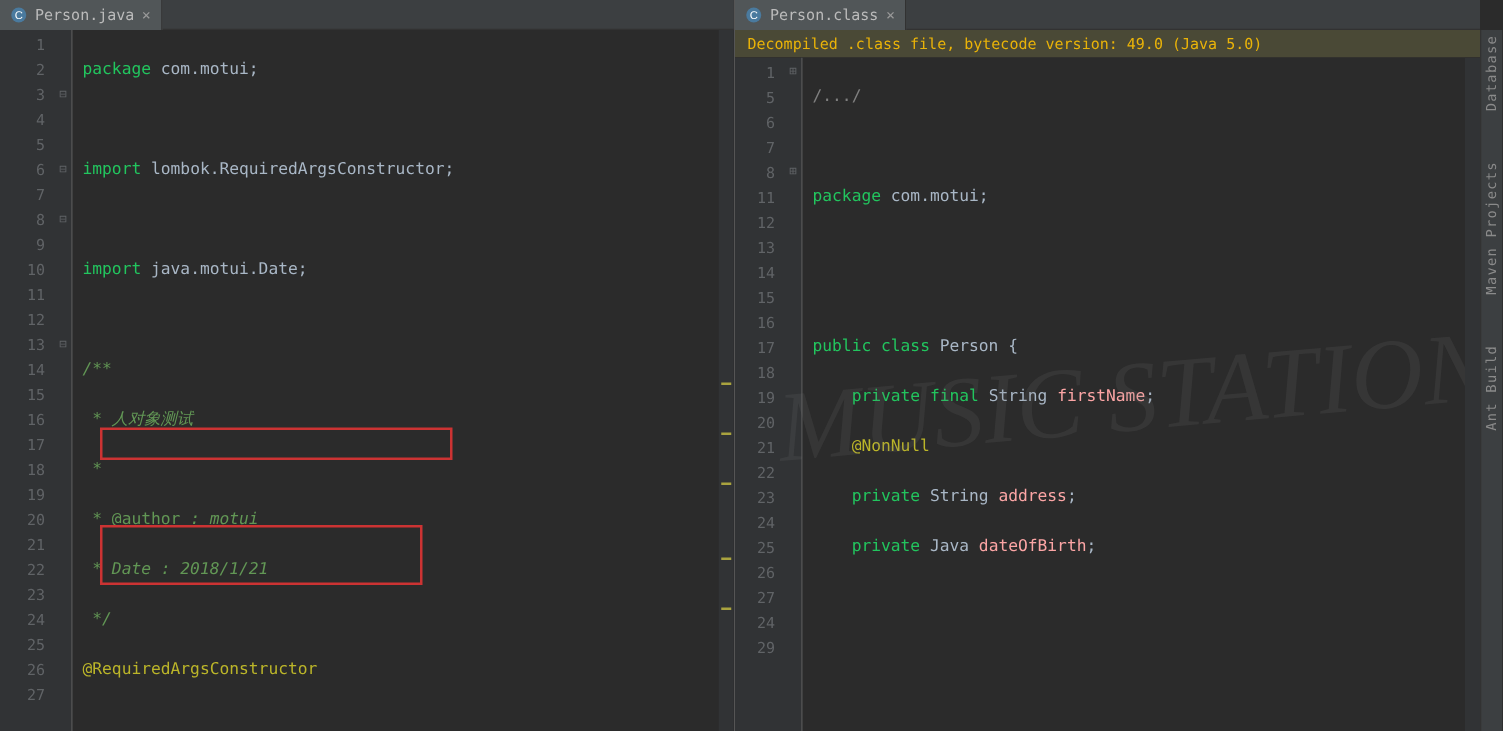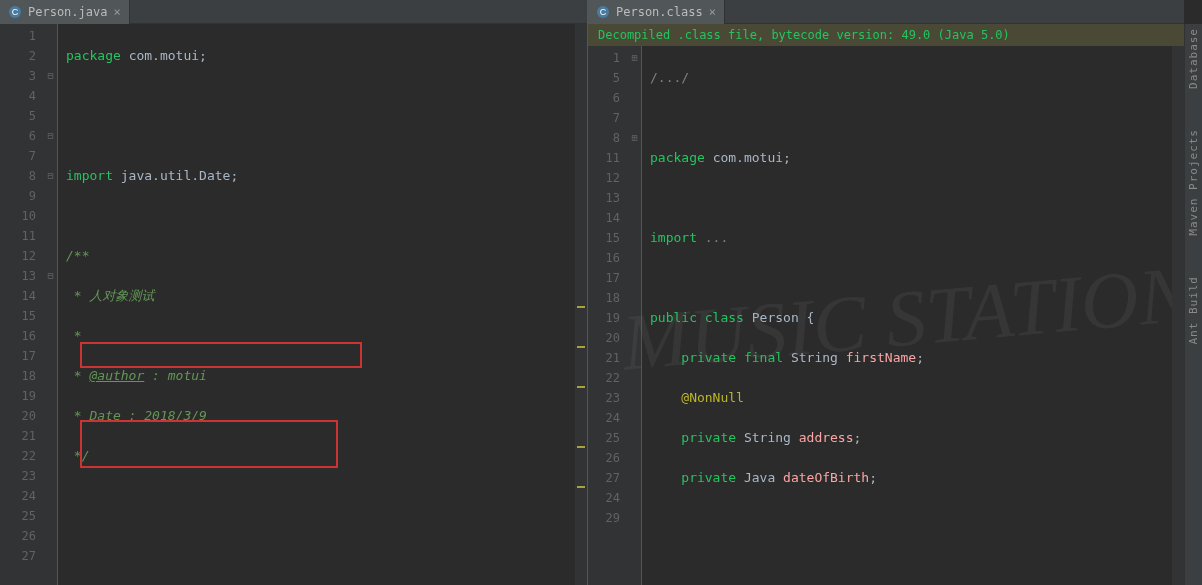--- a/index.html
+++ b/index.html
@@ -48,21 +48,21 @@
 }
 .tab-icon svg { width: 14px; height: 14px; }
 .tab-close {
   color: #999;
   font-size: 12px;
   cursor: pointer;
 }
 .notice-bar {
   height: 22px;
   background: #4a4936;
-  color: #22c55e;
+  color: #eab308;
   font-size: 12px;
   display: flex;
   align-items: center;
   padding: 0 10px;
 }
 .editor {
   flex: 1;
   display: flex;
   background: #2b2b2b;
   position: relative;
@@ -93,21 +93,21 @@
 }
 .code {
   flex: 1;
   padding: 2px 0 0 8px;
   line-height: 20px;
   white-space: pre;
   position: relative;
 }
 .tok-kw { color: #22c55e; }
 .tok-doc { color: #629755; font-style: italic; }
-.tok-doctag { color: #629755; font-style: italic; text-decoration: underline; }
+.tok-doctag { color: #629755; text-decoration: underline; }
 .tok-comment { color: #808080; }
 .tok-anno { color: #bbb529; }
 .tok-field { color: #fca5a5; }
 .tok-default { color: #a9b7c6; }
 .red-box {
   position: absolute;
   border: 2px solid #cc3333;
   pointer-events: none;
 }
 .marker-col {
@@ -227,29 +227,31 @@
         <div>&nbsp;</div>
         <div>&nbsp;</div>
         <div>&nbsp;</div>
         <div>&nbsp;</div>
         <div>&nbsp;</div>
         <div>&nbsp;</div>
     </div>
     <div class="code">
 <div><span class="tok-kw">package</span> <span class="tok-default">com.motui</span><span>;</span></div>
 <div>&nbsp;</div>
-<div>&nbsp;</div>
-<div><span class="tok-kw">import</span> <span class="tok-default">java.util.Date</span><span>;</span></div>
+<div><span class="tok-kw">import</span> <span class="tok-default">lombok.RequiredArgsConstructor</span><span>;</span></div>
+<div>&nbsp;</div>
+<div><span class="tok-kw">import</span> <span class="tok-default">java.motui.Date</span><span>;</span></div>
 <div>&nbsp;</div>
 <div><span class="tok-doc">/**</span></div>
 <div><span class="tok-doc"> * 人对象测试</span></div>
 <div><span class="tok-doc"> *</span></div>
 <div><span class="tok-doc"> * </span><span class="tok-doctag">@author</span><span class="tok-doc"> : motui</span></div>
-<div><span class="tok-doc"> * Date : 2018/3/9</span></div>
+<div><span class="tok-doc"> * Date : 2018/1/21</span></div>
 <div><span class="tok-doc"> */</span></div>
+<div><span class="tok-anno">@RequiredArgsConstructor</span></div>
 
 
 
 
 
 
 
 
 
 
@@ -338,21 +340,20 @@
         <div>&nbsp;</div>
         <div>&nbsp;</div>
         <div>&nbsp;</div>
         <div>&nbsp;</div>
     </div>
     <div class="code">
 <div><span class="tok-comment">/.../</span></div>
 <div>&nbsp;</div>
 <div><span class="tok-kw">package</span> <span>com.motui</span><span>;</span></div>
 <div>&nbsp;</div>
-<div><span class="tok-kw">import</span> <span class="tok-comment">...</span></div>
 <div>&nbsp;</div>
 <div><span class="tok-kw">public</span> <span class="tok-kw">class</span> <span>Person</span> <span>{</span></div>
 <div>    <span class="tok-kw">private</span> <span class="tok-kw">final</span> <span>String</span> <span class="tok-field">firstName</span><span>;</span></div>
 <div>    <span class="tok-anno">@NonNull</span></div>
 <div>    <span class="tok-kw">private</span> <span>String</span> <span class="tok-field">address</span><span>;</span></div>
 <div>    <span class="tok-kw">private</span> <span>Java</span> <span class="tok-field">dateOfBirth</span><span>;</span></div>
 <div>&nbsp;</div>
 
 
 

